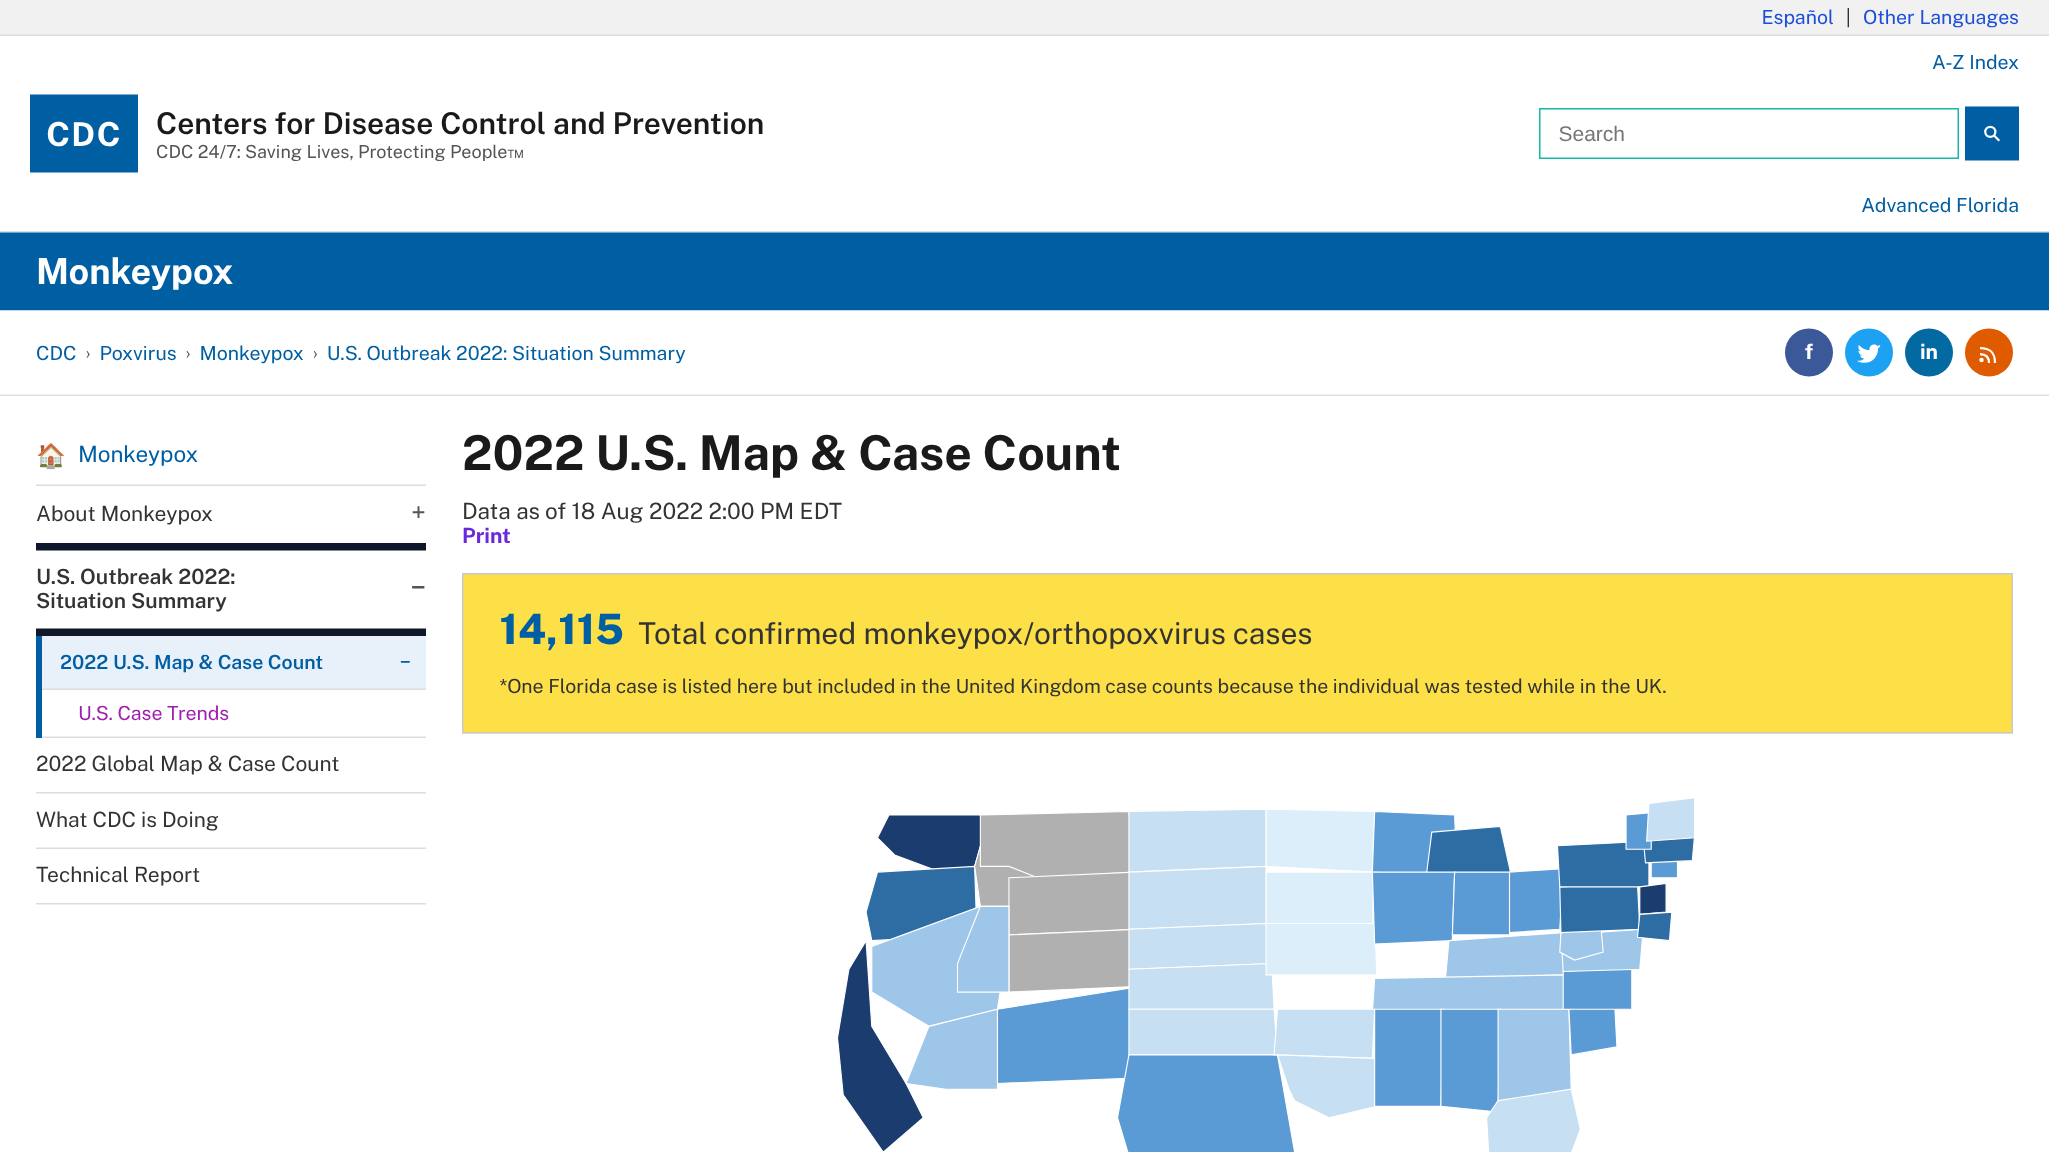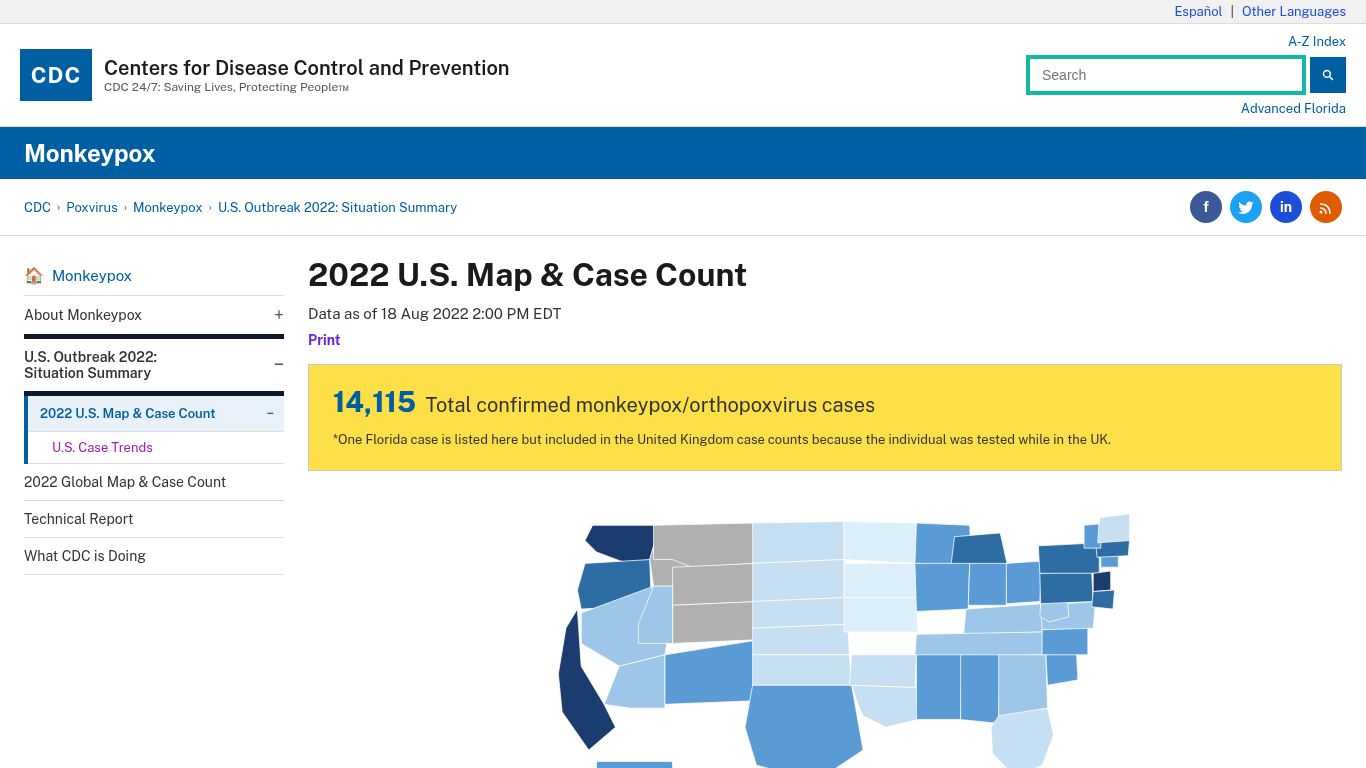--- a/index.html
+++ b/index.html
@@ -37,27 +37,27 @@
       display: flex;
       align-items: center;
       justify-content: center;
       width: 72px;
       height: 52px;
       letter-spacing: 1px;
     }
     .cdc-logo-inner { line-height: 1; }
     .cdc-name { font-size: 20px; font-weight: 600; color: #1a1a1a; line-height: 1.2; }
     .cdc-tagline { font-size: 12px; color: #555; }
-    .header-right { display: flex; flex-direction: column; align-items: flex-end; gap: 6px; }
+    .header-right { display: flex; flex-direction: column; align-items: flex-end; gap: 22px; }
     .az-index { color: #005ea2; text-decoration: none; font-size: 13px; }
     .search-area { display: flex; align-items: center; gap: 4px; }
     .search-input {
       width: 280px;
       padding: 8px 12px;
-      border: 4px solid #14b8a6;
+      border: 1px solid #14b8a6;
       font-size: 14px;
       outline: none;
     }
     .search-button {
       background: #005ea2;
       border: none;
       color: white;
       padding: 8px 12px;
       cursor: pointer;
       font-size: 16px;
@@ -99,21 +99,21 @@
       display: flex;
       align-items: center;
       justify-content: center;
       color: white;
       font-size: 14px;
       font-weight: bold;
       cursor: pointer;
     }
     .social-fb { background: #3b5998; }
     .social-tw { background: #1da1f2; }
-    .social-li { background: #1d4ed8; }
+    .social-li { background: #0369a1; }
     .social-rss { background: #e05a00; }
 
     
     .main-container {
       display: flex;
       padding: 20px 24px;
       gap: 24px;
       max-width: 1366px;
     }
 
@@ -181,21 +181,21 @@
       font-size: 14px;
       color: #333;
       text-decoration: none;
       display: block;
       cursor: pointer;
     }
 
     
     .page-content { flex: 1; }
     .page-title { font-size: 32px; font-weight: 700; color: #1a1a1a; margin-bottom: 12px; }
-    .data-date { font-size: 15px; color: #333; margin-bottom: 10px; }
+    .data-date { font-size: 15px; color: #333; }
     .print-link { color: #6d28d9; text-decoration: none; font-size: 14px; margin-bottom: 16px; display: inline-block; font-weight: bold; }
 
     
     .case-count-box {
       border: 1px solid #c9c9c9;
       padding: 20px 24px;
       margin-bottom: 20px;
       background: #fde047;
     }
     .case-count-number { font-size: 28px; font-weight: 800; color: #005ea2; display: inline; }
@@ -311,22 +311,22 @@
       <div class="sidebar-sub">
         <div class="sidebar-sub-item selected">
           <span>2022 U.S. Map &amp; Case Count</span>
           <span>−</span>
         </div>
         <a class="sidebar-child" href="#">U.S. Case Trends</a>
       </div>
     </div>
 
     <a class="sidebar-plain-item" href="#">2022 Global Map &amp; Case Count</a>
+    <a class="sidebar-plain-item" href="#">What CDC is Doing</a>
     <a class="sidebar-plain-item" href="#">Technical Report</a>
-    <a class="sidebar-plain-item" href="#">What CDC is Doing</a>
   </aside>
 
   <main class="page-content">
     <h1 class="page-title">2022 U.S. Map &amp; Case Count</h1>
     <p class="data-date">Data as of 18 Aug 2022 2:00 PM EDT</p>
     <a class="print-link" href="#">Print</a>
 
     <div class="case-count-box">
       <div>
         <span class="case-count-number">14,115</span>

